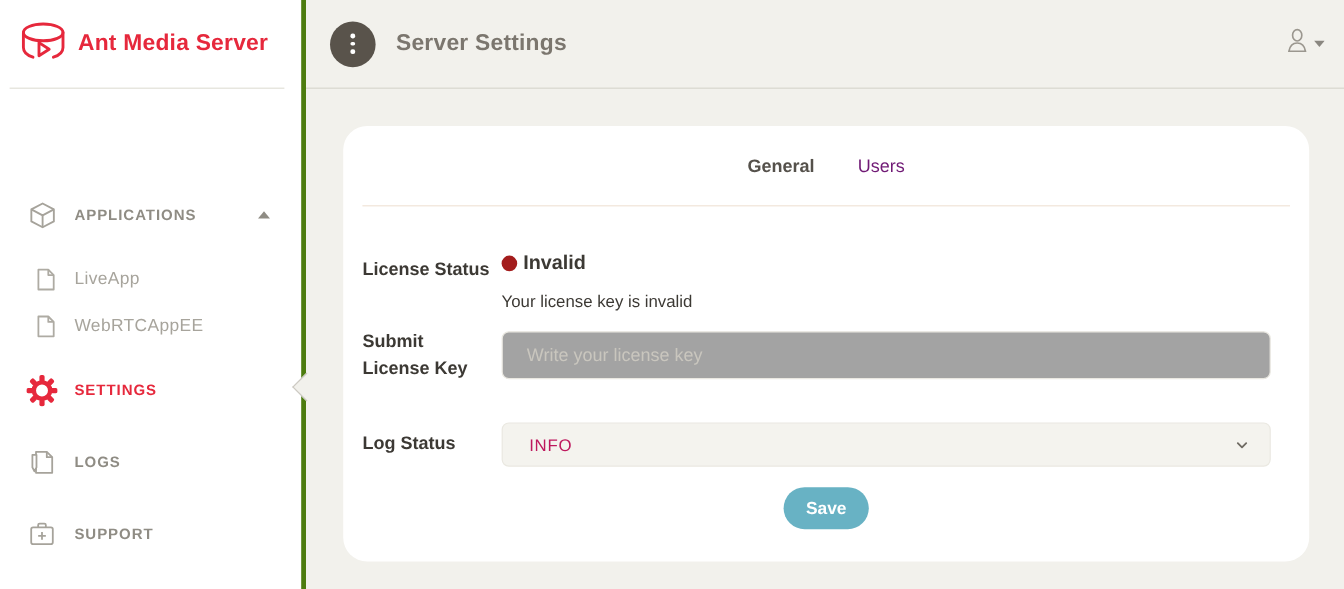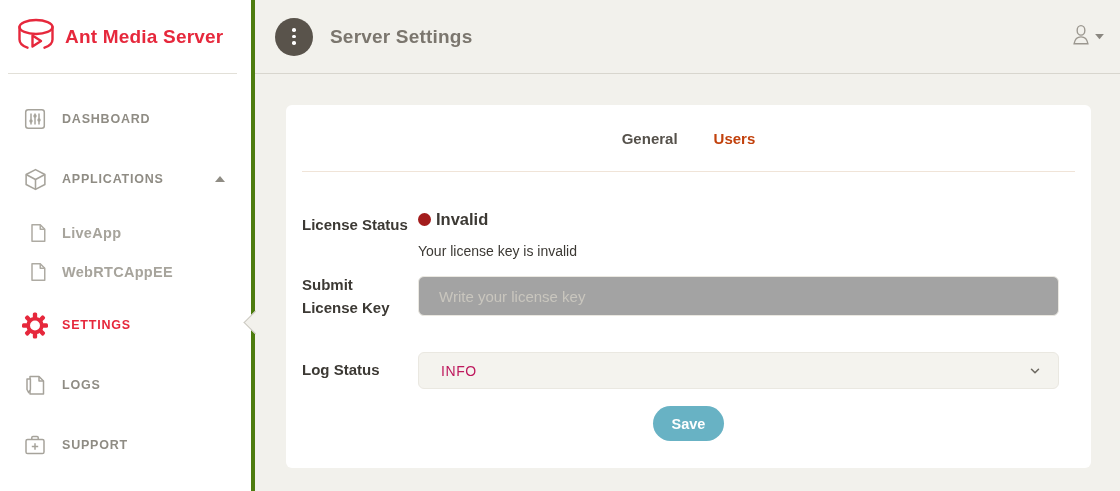--- a/index.html
+++ b/index.html
@@ -18,21 +18,21 @@
   .logo-divider { position:absolute; top:73px; left:8px; right:14px; border-top:1px solid #e2e0d8; }
 
   .nav-item { position:absolute; left:0; width:100%; height:40px;
               display:flex; align-items:center; padding-left:22px; cursor:pointer; }
   .nav-item .nav-icon { width:26px; display:flex; justify-content:center; color:#a6a39b; }
   .nav-item .nav-label { margin-left:14px; font-size:12.5px; letter-spacing:0.8px;
                          color:#8f8c84; font-weight:600; }
   .nav-item.child { padding-left:28px; }
   .nav-item.child .nav-icon { width:20px; color:#aeaba3; }
   .nav-item.child .nav-label { margin-left:14px; font-size:14.5px; letter-spacing:0.3px;
-                               font-weight:700; color:#a7a49c; }
+                               font-weight:400; color:#a7a49c; }
   .nav-item.active .nav-icon { color:var(--brandRed); }
   .nav-item.active .nav-label { color:var(--brandRed); }
   .nav-caret { position:absolute; right:26px; color:#8f8c84; display:flex; }
 
   
   .active-notch { position:absolute; top:314px; left:247px; width:17px; height:17px;
                   background:#f2f1ec; border-left:1px solid #ccc9c2;
                   border-bottom:1px solid #ccc9c2; transform:rotate(45deg); z-index:5; }
 
   
@@ -44,25 +44,25 @@
                gap:3px; cursor:pointer; }
   .kebab-btn i { width:3.5px; height:3.5px; border-radius:50%; background:#ffffff; }
   .page-title { margin-left:17px; font-size:19px; font-weight:600; color:#7b766e; letter-spacing:0.2px; }
   .topbar-right { margin-left:auto; display:flex; align-items:center; gap:3px;
                   color:#9b978f; cursor:pointer; }
   .user-caret { color:#8a8780; display:flex; }
 
   
   .content { position:relative; flex:1; }
   .card { position:absolute; left:31px; top:31px; width:805px; height:363px;
-          background:#ffffff; border-radius:6px; }
+          background:#ffffff; border-radius:20px; }
   .tabs { height:66px; display:flex; align-items:center; justify-content:center; gap:36px; }
   .tab { font-size:15px; cursor:pointer; }
   .tab.active { color:#55514b; font-weight:700; }
-  .tab.inactive { color:#c2410c; font-weight:700; }
+  .tab.inactive { color:#701a75; font-weight:400; }
   .tabs-divider { margin:0 16px; border-top:1px solid #f0e4d8; }
 
   .form { position:relative; padding:0 16px; }
   .row-label { position:absolute; left:16px; font-size:15px; font-weight:600; color:#3c3934; }
   .lbl-license { top:44px; }
   .lbl-submit  { top:101px; width:110px; line-height:23px; }
   .lbl-log     { top:189px; }
 
   .status-line { position:absolute; left:132px; top:38px; display:flex; align-items:center; }
   .status-dot { width:13px; height:13px; border-radius:50%; background:var(--statusRed);
@@ -101,34 +101,20 @@
           <ellipse cx="23" cy="11" rx="16.5" ry="7"></ellipse>
           <path d="M6.5 11 v12.5 c0 3.6 3.2 6.6 8 8.2"></path>
           <path d="M39.5 11 v12.5 c0 3.6 -3.2 6.6 -8 8.2"></path>
           <path d="M19.5 19.5 l8.5 5.5 -8.5 5.5 z"></path>
         </svg>
       </span>
       <span class="brand-name">Ant Media Server</span>
     </div>
     <div class="logo-divider"></div>
 
-    <div class="nav-item" style="top:99px;">
-      <span class="nav-icon">
-        <svg width="24" height="24" viewBox="0 0 24 24" fill="none" stroke="currentColor" stroke-width="1.5">
-          <rect x="2.7" y="2.7" width="18.6" height="18.6" rx="2.5"></rect>
-          <line x1="8" y1="6.5" x2="8" y2="17.5"></line>
-            <line x1="12" y1="6.5" x2="12" y2="17.5"></line>
-            <line x1="16" y1="6.5" x2="16" y2="17.5"></line>
-          <circle cx="8" cy="14" r="1.7" fill="currentColor" stroke="none"></circle>
-          <circle cx="12" cy="9" r="1.7" fill="currentColor" stroke="none"></circle>
-          <circle cx="16" cy="13" r="1.7" fill="currentColor" stroke="none"></circle>
-        </svg>
-      </span>
-      <span class="nav-label">DASHBOARD</span>
-    </div>
 
     <div class="nav-item" style="top:159px;">
       <span class="nav-icon">
         <svg width="25" height="25" viewBox="0 0 24 24" fill="none" stroke="currentColor" stroke-width="1.5" stroke-linejoin="round">
           <path d="M12 2.5 L21 7.2 V16.8 L12 21.5 L3 16.8 V7.2 Z"></path>
           <path d="M3 7.2 L12 12 L21 7.2"></path>
           <path d="M12 12 V21.5"></path>
         </svg>
       </span>
       <span class="nav-label">APPLICATIONS</span>

